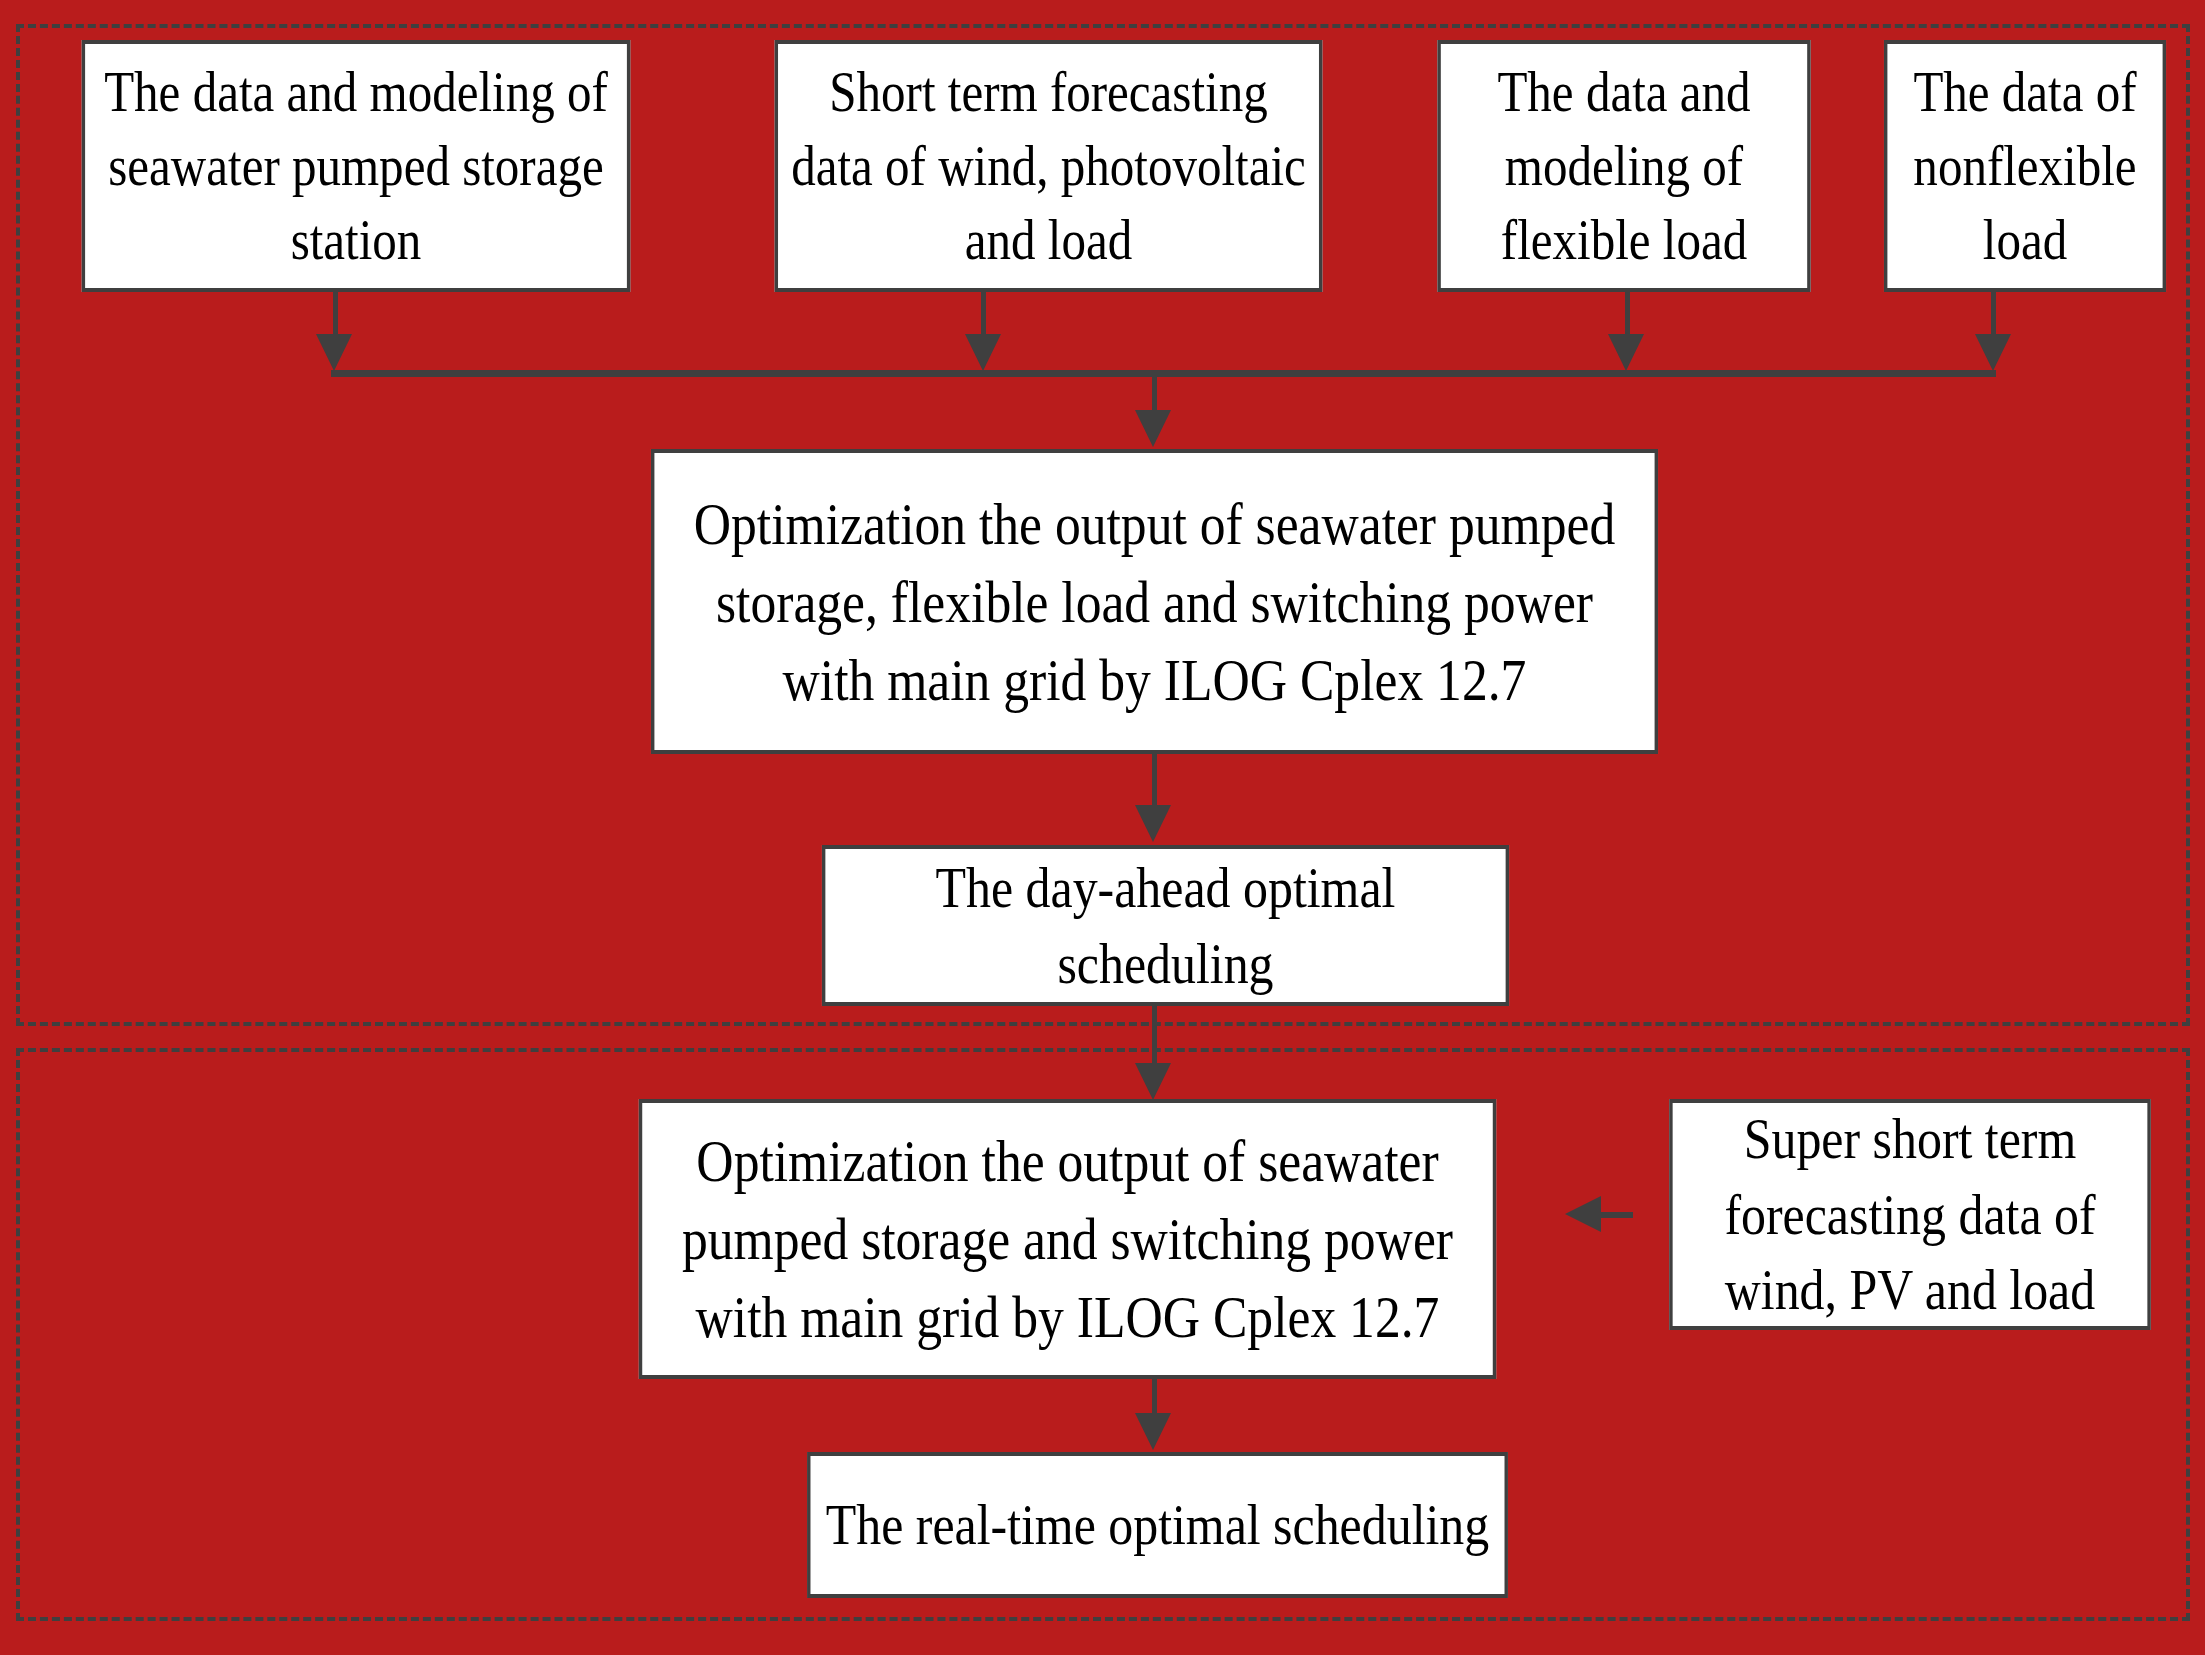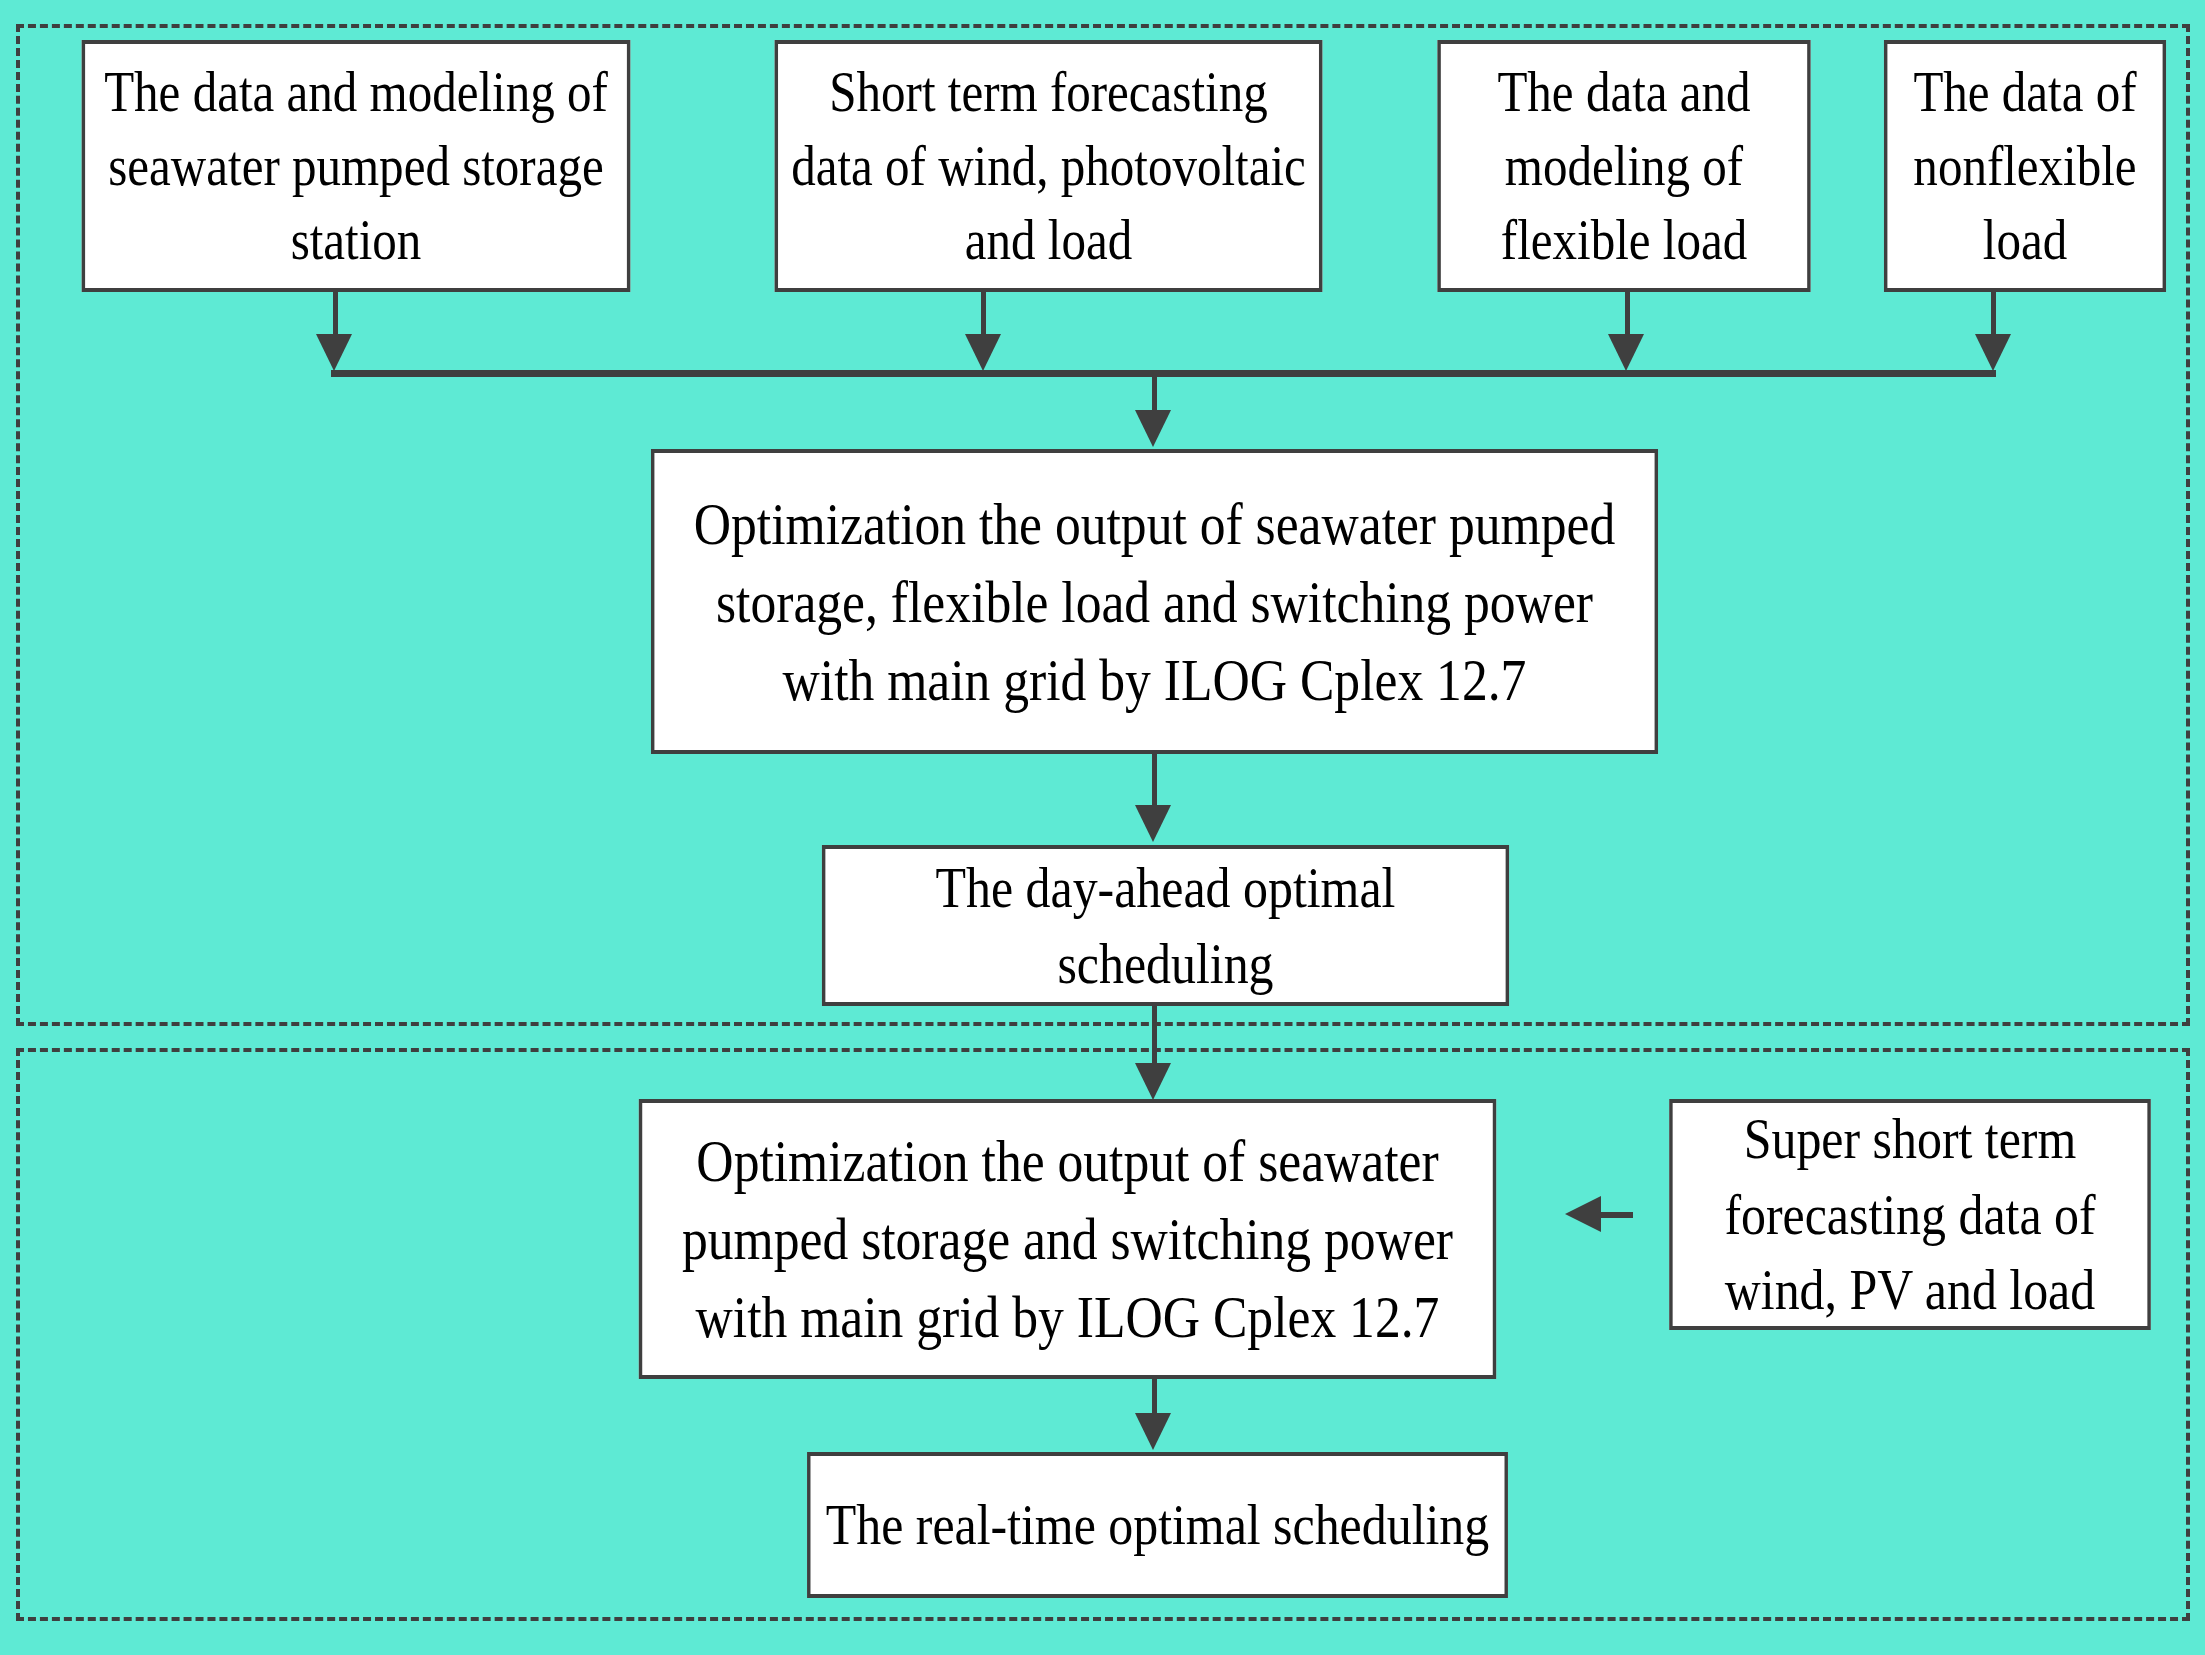--- a/index.html
+++ b/index.html
@@ -1,17 +1,17 @@
 <!DOCTYPE html>
 <html style="font-size:13px"><head>
 <meta charset="utf-8">
 <style>
   html,body{margin:0;padding:0;background:#ffffff;}
   body{font-family:"Liberation Serif","DejaVu Serif",serif;}
-  #stage{position:relative;width:2205px;height:1655px;background:#5eead4;overflow:hidden;}
+  #stage{position:relative;width:2205px;height:1655px;background:#b91c1c;overflow:hidden;}
 
   .panel{position:absolute;border:4.9px dashed #3f3f3f;box-sizing:border-box;}
 
   .node{
     position:absolute;
     box-sizing:border-box;
     border:4px solid #3f3f3f;
     background:#ffffff;
     display:flex;
     align-items:center;

